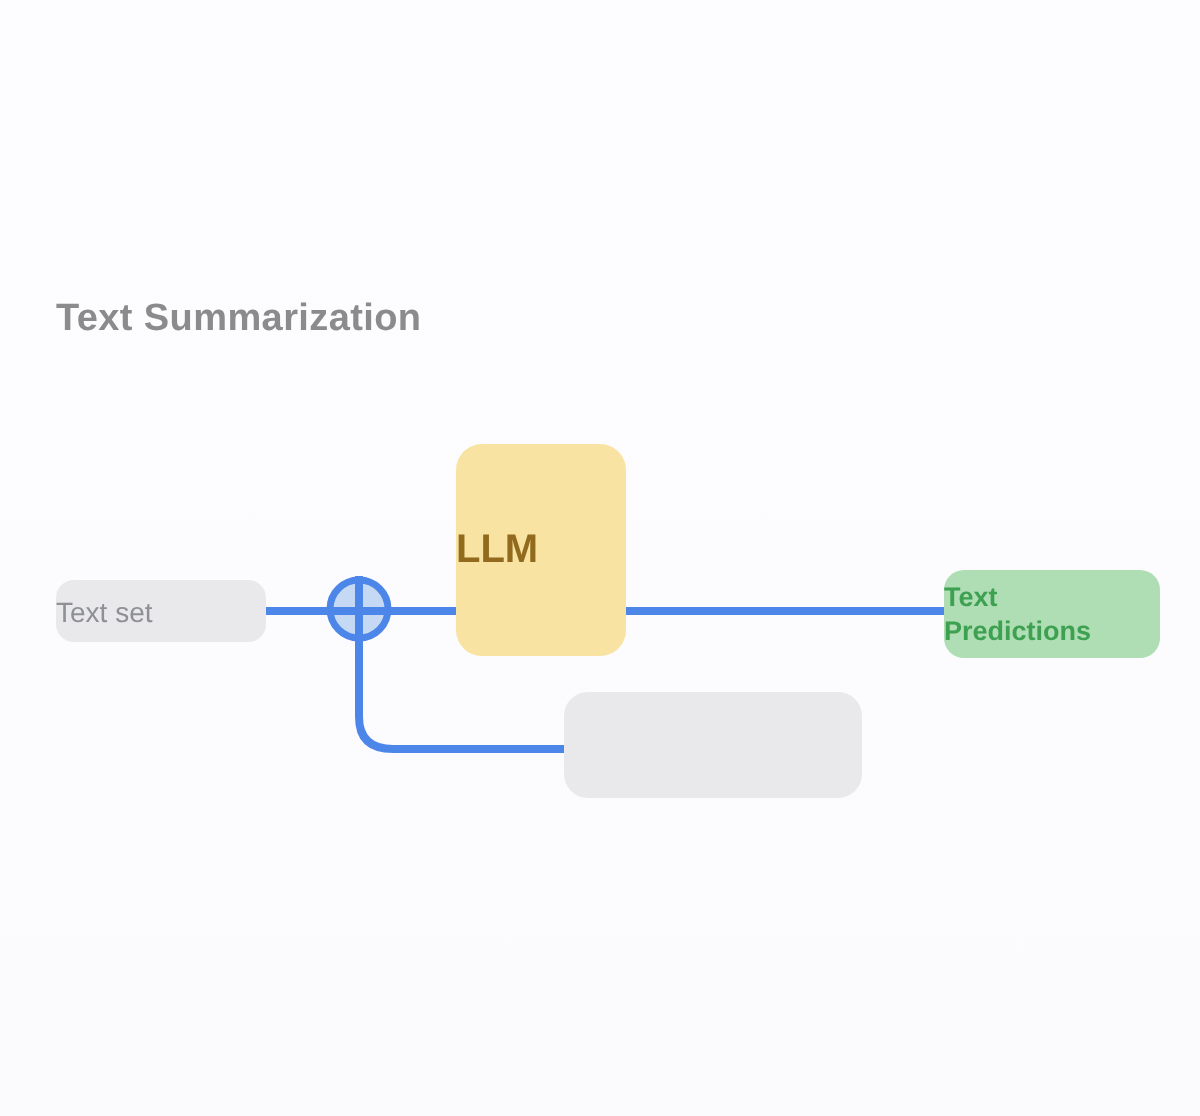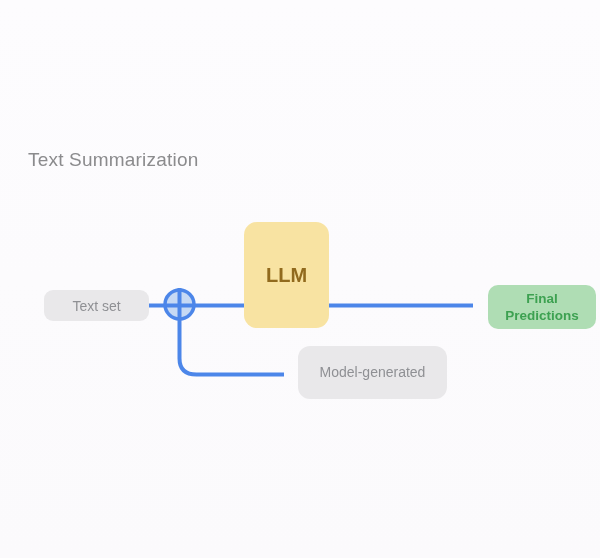--- a/index.html
+++ b/index.html
@@ -25,21 +25,21 @@
     width: 600px;
     height: 558px;
     background: linear-gradient(180deg, #fdfcfe 0%, #fbfafc 100%);
     overflow: hidden;
   }
   .diagram-title {
     position: absolute;
     left: 28px;
     top: 149px;
     font-size: 19px;
-    font-weight: 400;
+    font-weight: 700;
     color: var(--title_color);
     letter-spacing: 0.2px;
   }
   .edges-layer {
     position: absolute;
     left: 0; top: 0;
     width: 600px; height: 558px;
     z-index: 1;
   }
   .edges-layer .edge {
@@ -50,24 +50,23 @@
   .edges-layer .combine-circle {
     fill: var(--circle_fill);
     stroke: var(--edge_blue);
     stroke-width: 3.5;
   }
   .node {
     position: absolute;
     z-index: 2;
     display: flex;
     flex-direction: column;
-    align-items: center;
+    align-items: flex-start;
     justify-content: center;
     text-align: center;
-    margin-left: 16px;
   }
   .node-test-set {
     left: 28px; top: 290px;
     width: 105px; height: 31px;
     background: var(--gray_fill);
     border-radius: 9px;
     color: var(--gray_text);
     font-size: 14px;
   }
   .node-llm {
@@ -119,21 +118,20 @@
 
   <div class="node node-test-set">
     <span>Text set</span>
   </div>
 
   <div class="node node-llm">
     <span>LLM</span>
   </div>
 
   <div class="node node-final-predictions">
-    <span>Final</span>
+    <span>Text</span>
     <span>Predictions</span>
   </div>
 
   <div class="node node-pseudo-demos">
-    <span>Model-generated</span>
   </div>
 
 </div>
 
 </body></html>

